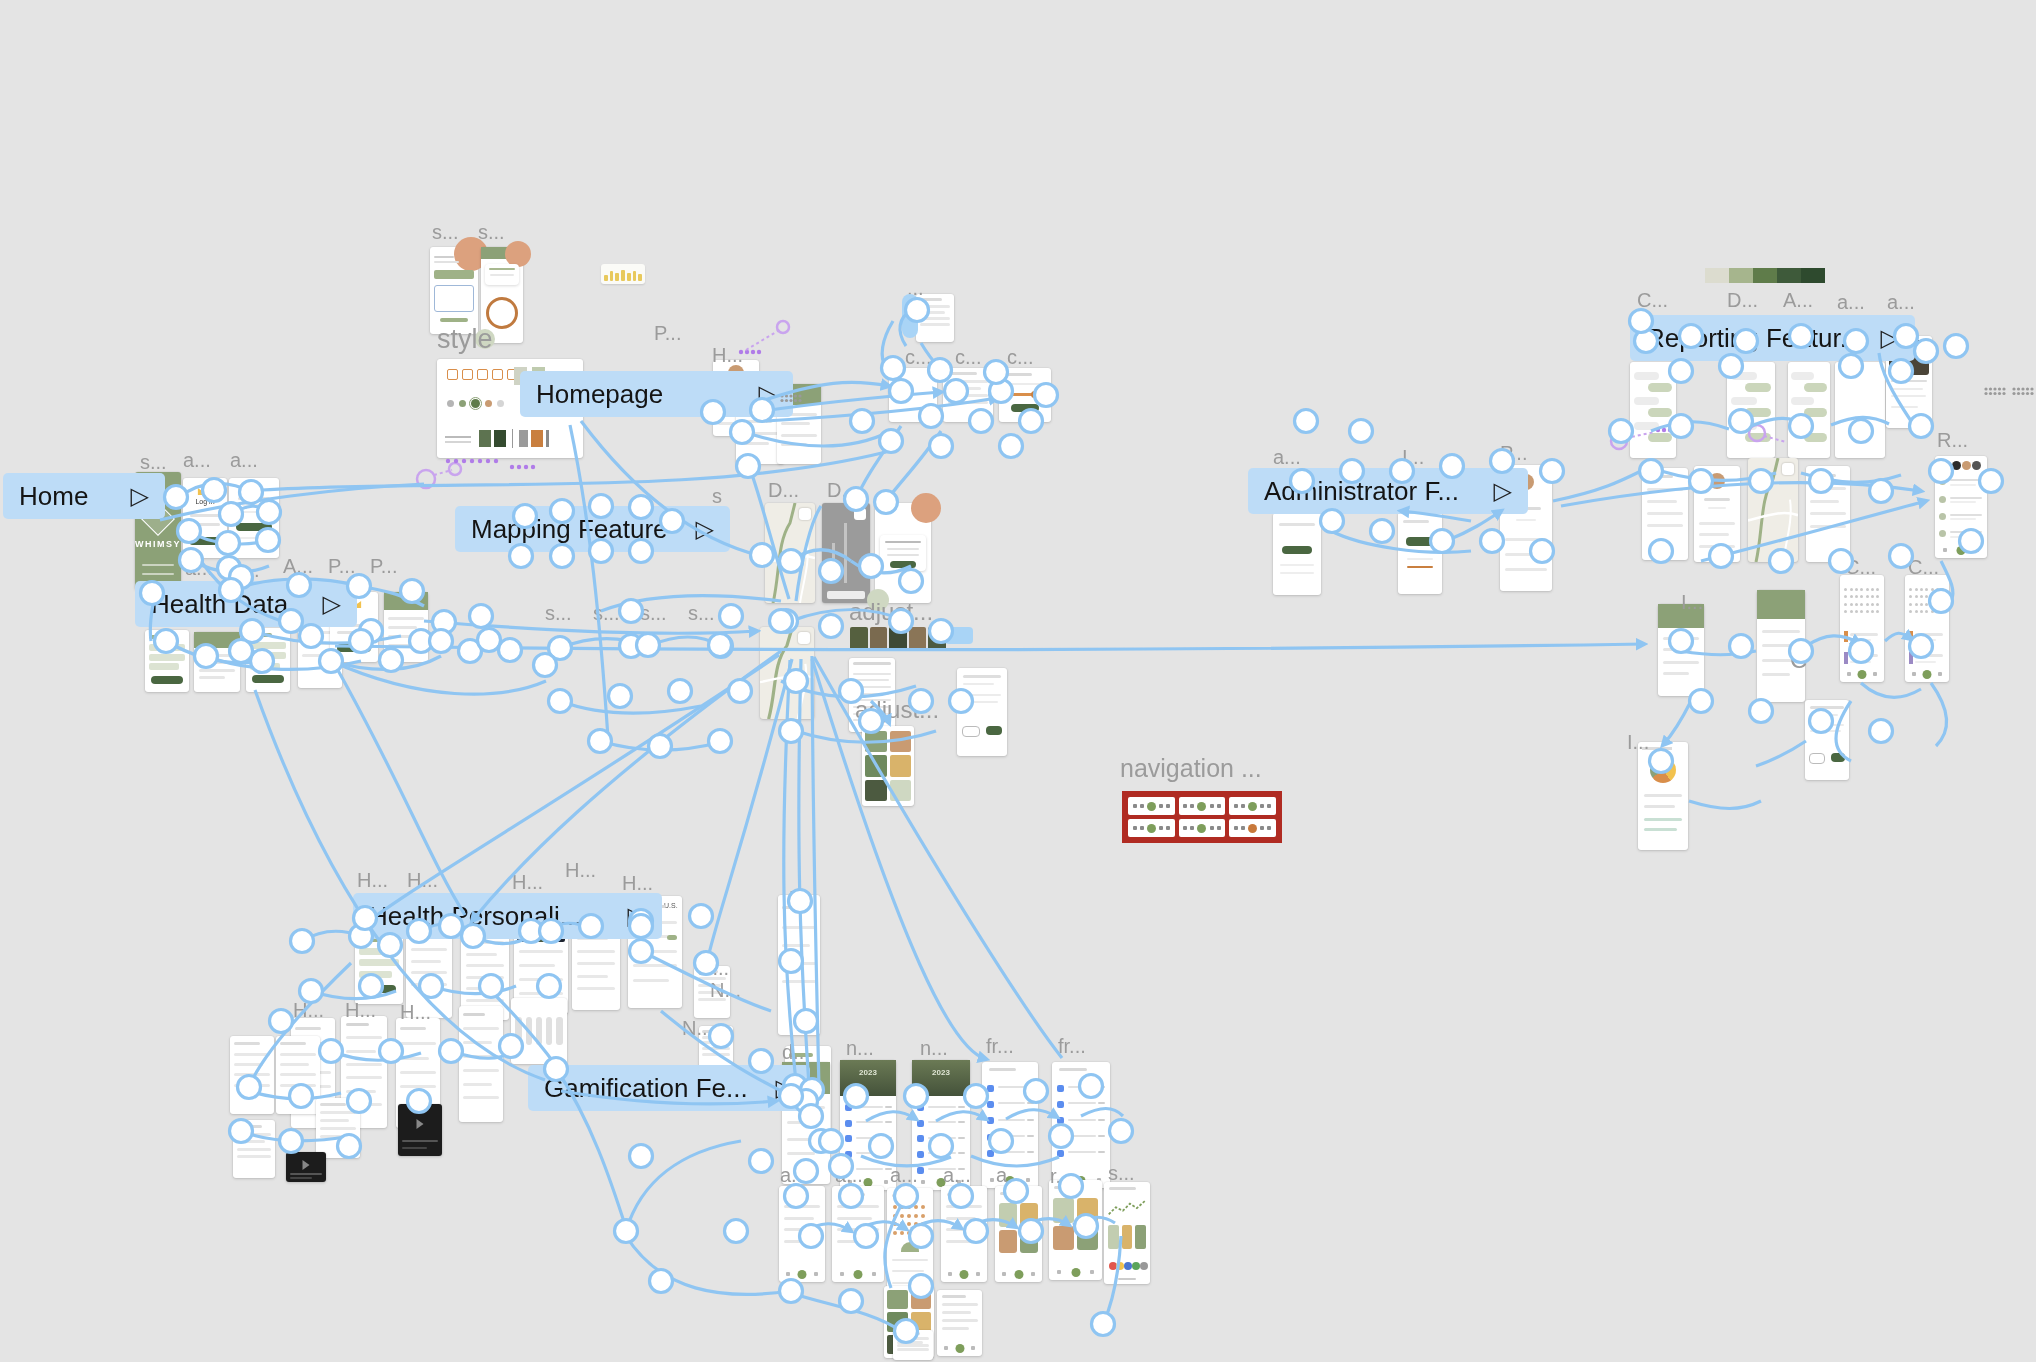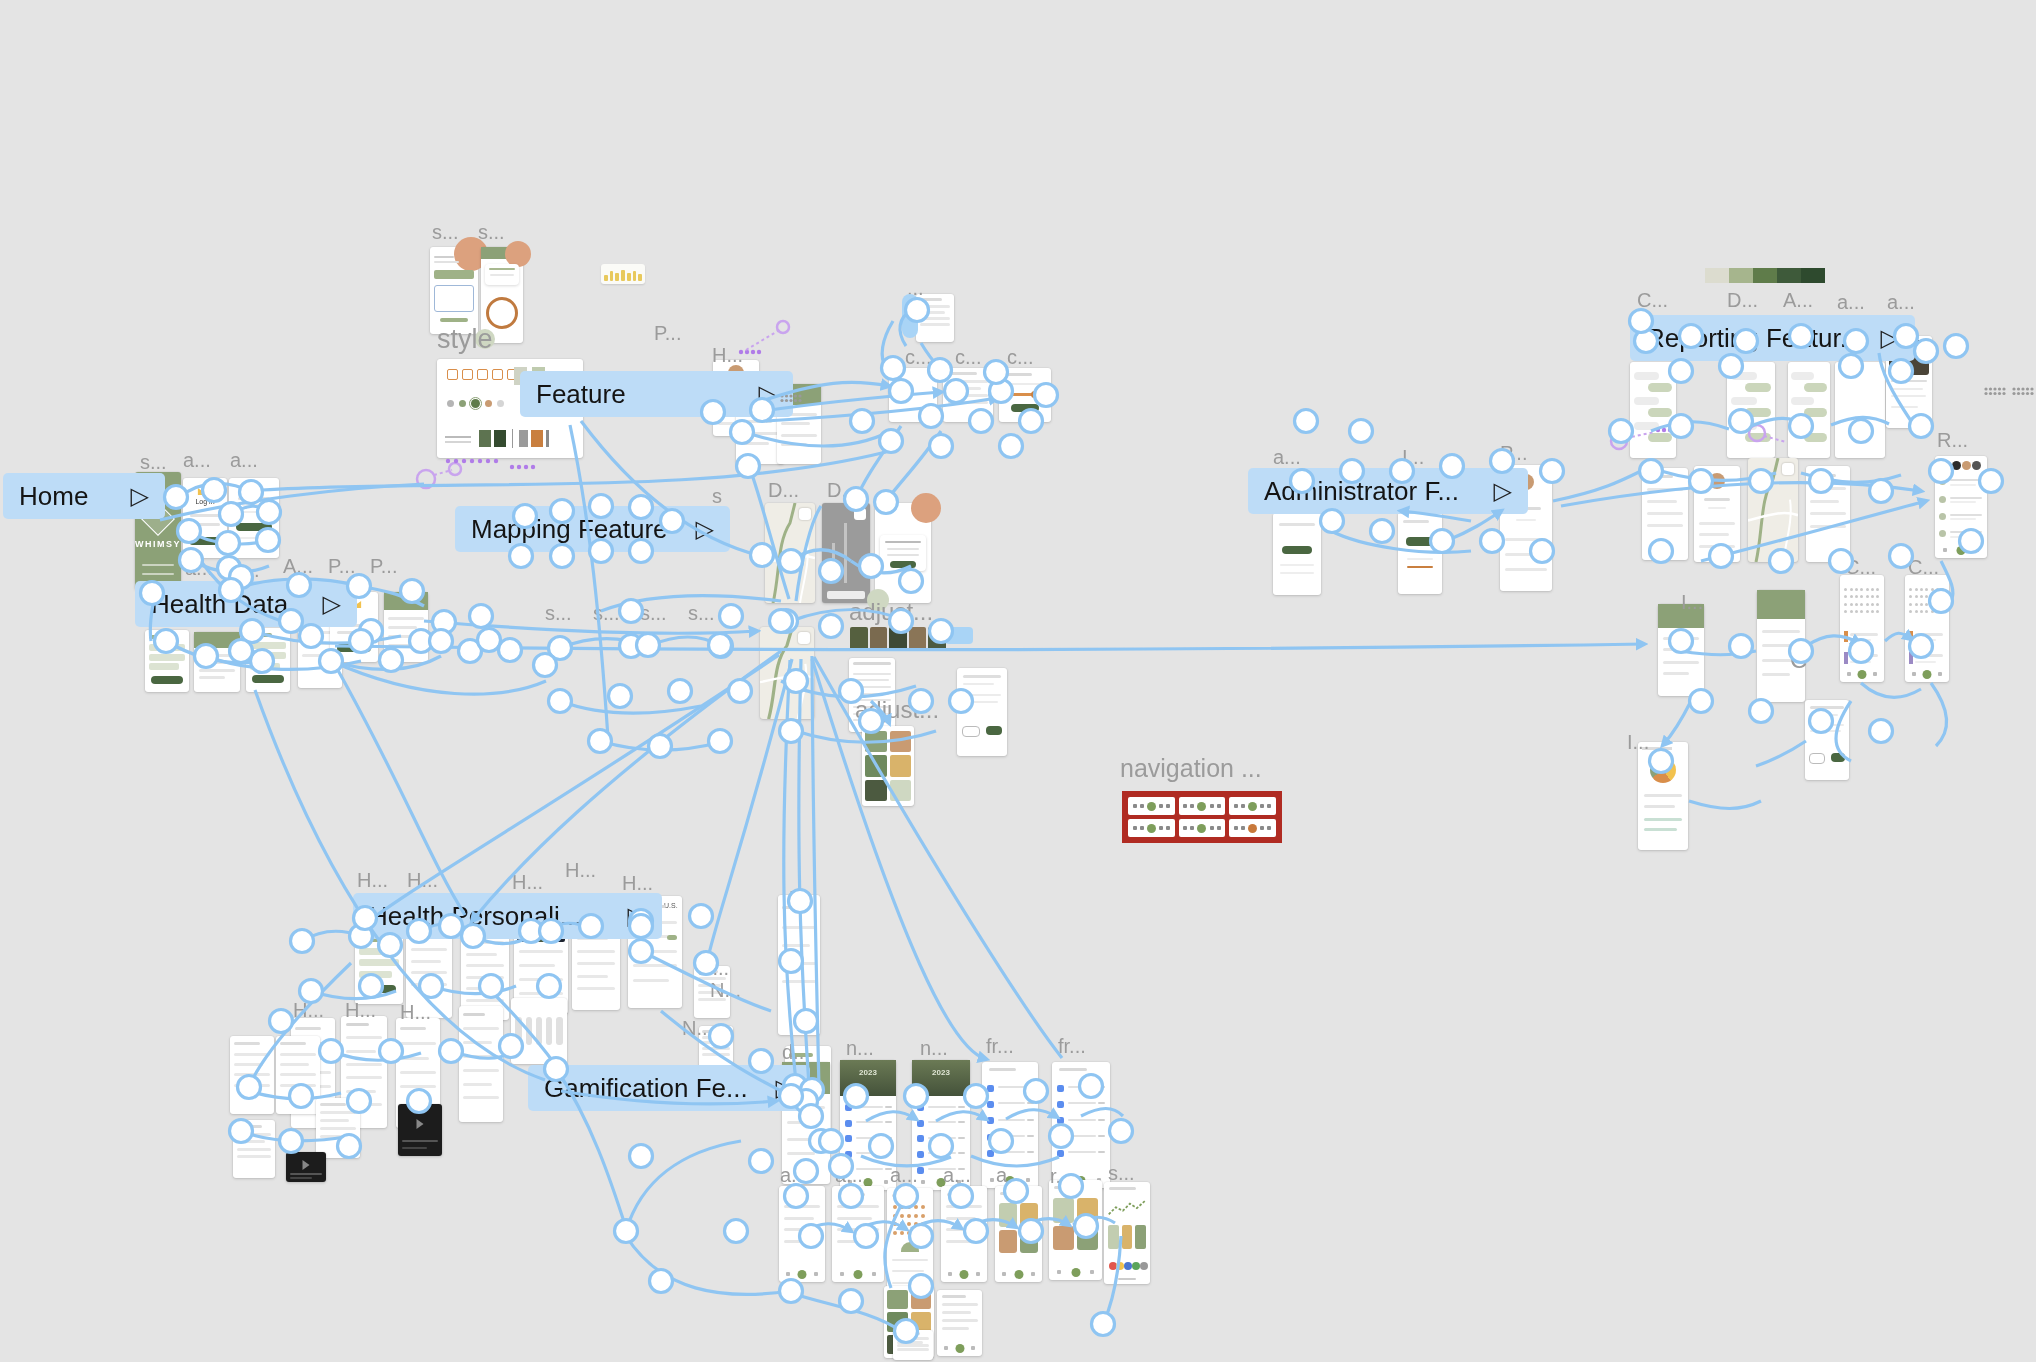--- a/index.html
+++ b/index.html
@@ -981,21 +981,21 @@
         <i style="width: 24px; height: 15px; background: rgb(62, 90, 58);"></i>
         <i style="width: 24px; height: 15px; background: rgb(46, 74, 46);"></i>
       </div>
     </div>
   <div id="pills">
       <div class="pill" style="left: 3px; top: 473px; width: 130px;">
         <span>Home</span>
         <span class="play">▷</span>
       </div>
       <div class="pill" style="left: 520px; top: 371px; width: 241px;">
-        <span>Feature</span>
+        <span>Homepage</span>
         <span class="play">▷</span>
       </div>
       <div class="pill" style="left: 455px; top: 506px; width: 243px;">
         <span>Mapping Feature</span>
         <span class="play">▷</span>
       </div>
       <div class="pill" style="left: 135px; top: 581px; width: 190px;">
         <span>Health Data</span>
         <span class="play">▷</span>
       </div>

